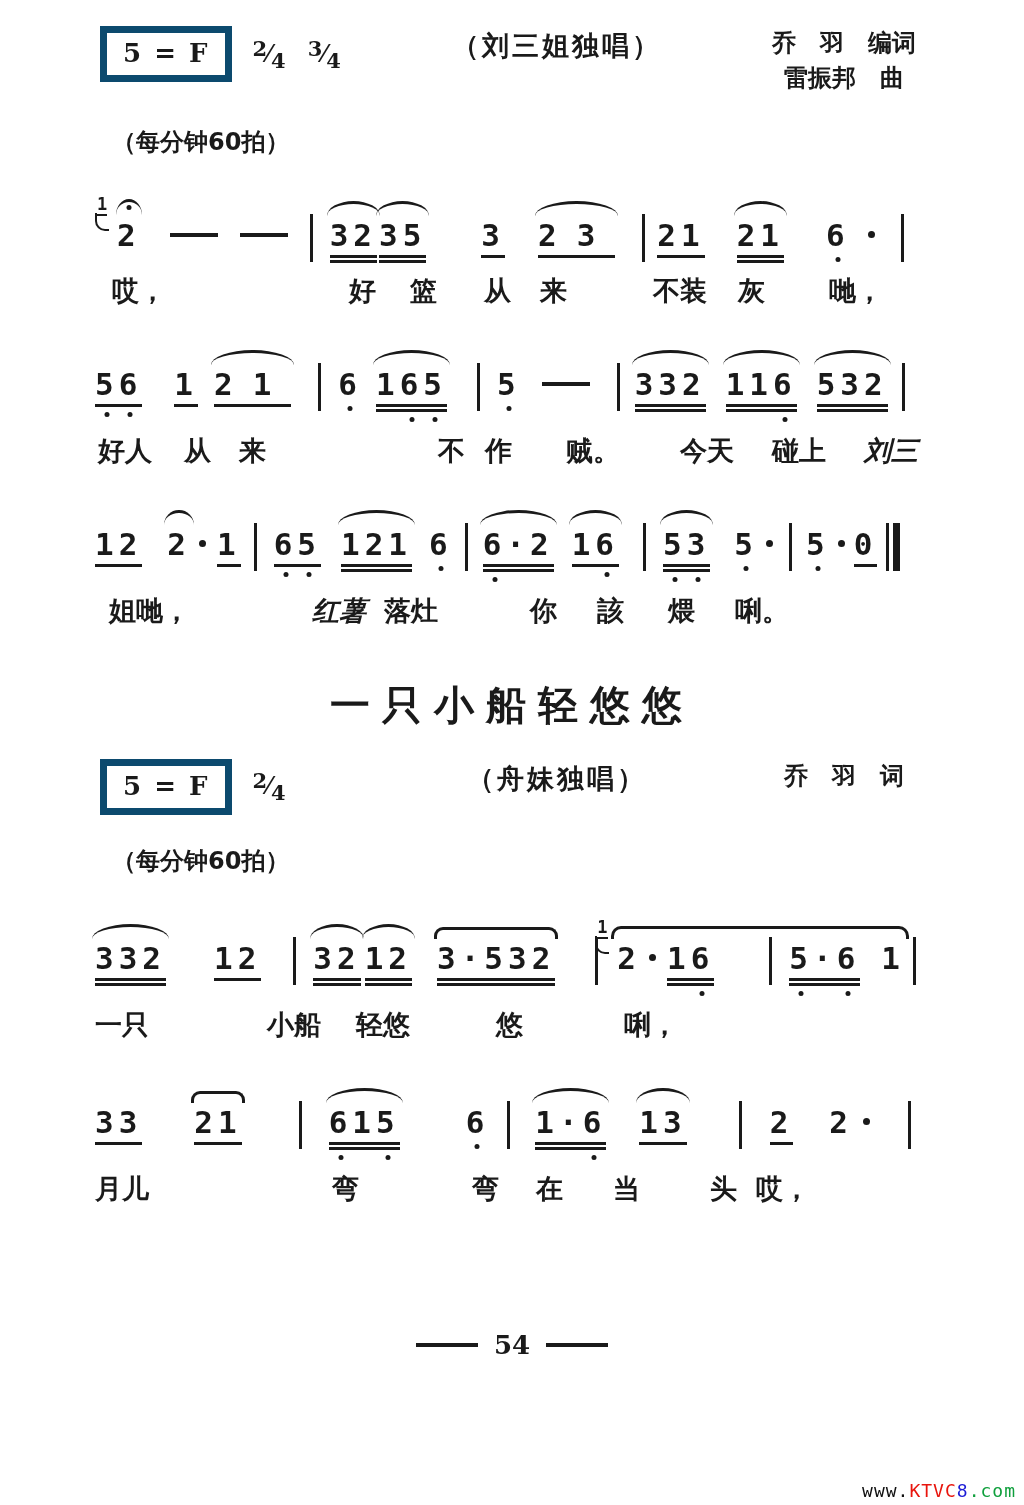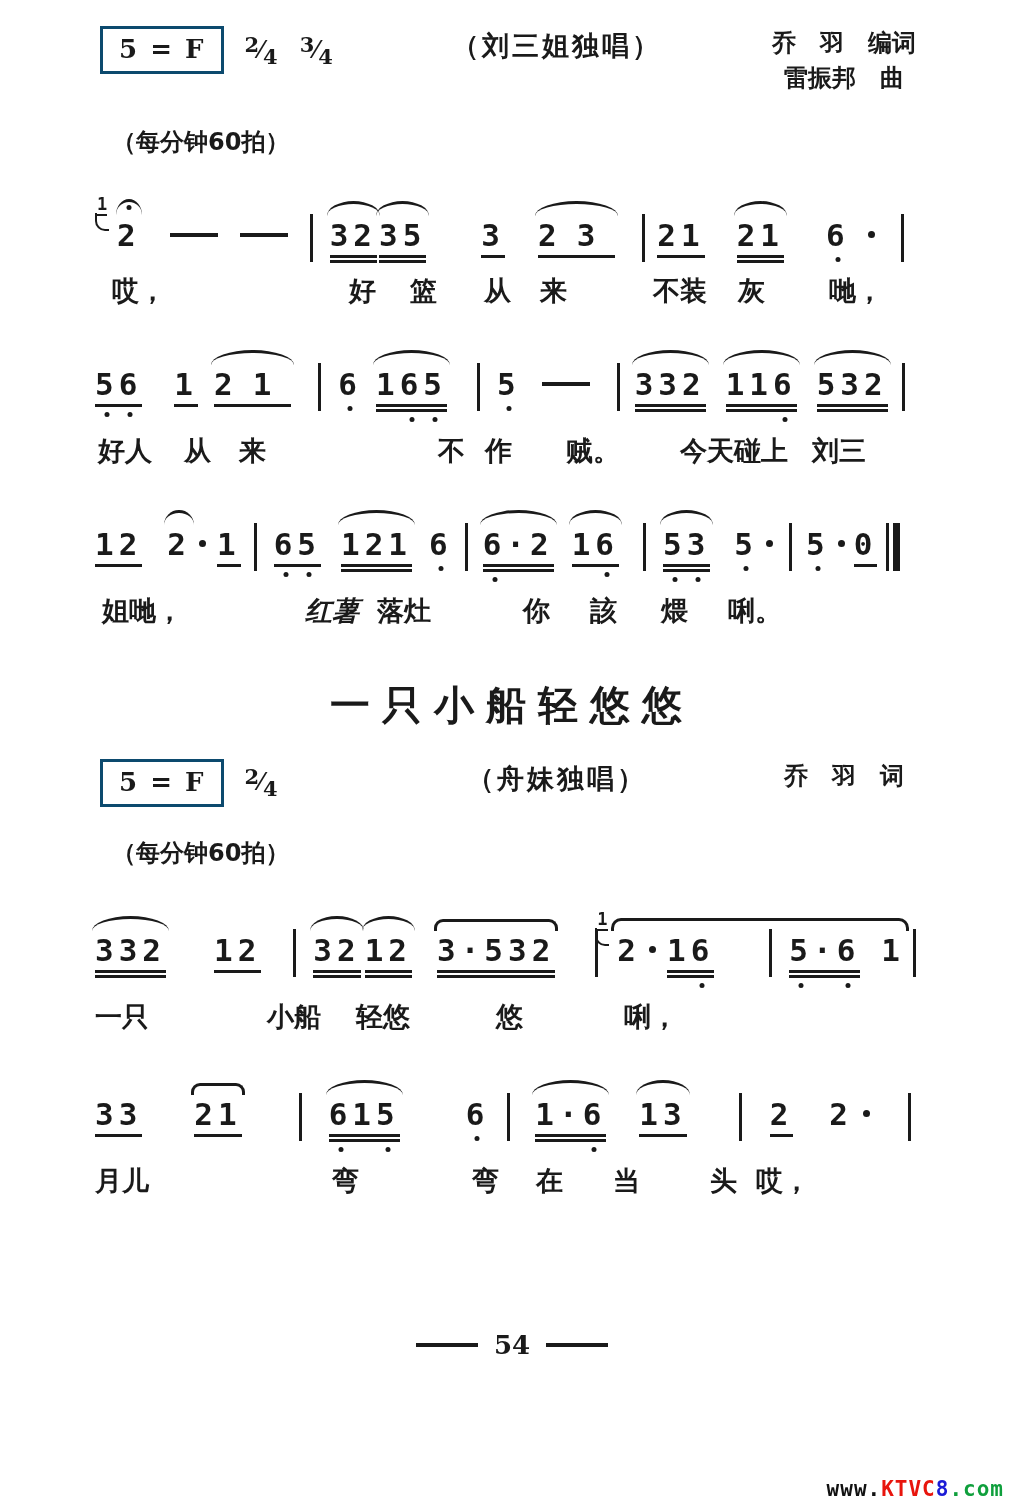--- a/index.html
+++ b/index.html
@@ -4,21 +4,21 @@
 <style>
   html,body{margin:0;padding:0;background:#e8e8e8;}
   .page{width:1024px;height:1505px;position:relative;background:#ffffff;color:#1a1a1a;
         font-family:"DejaVu Sans",sans-serif;overflow:hidden;margin:0 auto;}
   .title{text-align:center;font-size:40px;font-weight:900;letter-spacing:12px;margin:0;
          font-family:"DejaVu Sans",sans-serif;}
   .song-1 .title{padding-top:126px;}
   .song-2 .title{padding-top:50px;}
   .hdr{display:flex;align-items:flex-start;margin:26px 70px 0 100px;}
   .hdr-left{display:flex;align-items:center;gap:20px;width:280px;flex:0 0 auto;}
-  .keybox{border:3px solid #0c4a6e;padding:5px 16px 7px 16px;font-size:26px;font-weight:700;
+  .keybox{border:7px solid #0c4a6e;padding:5px 16px 7px 16px;font-size:26px;font-weight:700;
           font-family:"DejaVu Serif",serif;letter-spacing:2px;white-space:nowrap;}
   .fracs{display:flex;gap:22px;font-weight:700;font-size:21px;font-family:"DejaVu Serif",serif;}
   .frac span{display:inline-block;}
   .frac .fn{position:relative;top:-7px;}
   .frac .fsl{position:relative;top:-1px;font-size:24px;}
   .frac .fd{position:relative;top:5px;}
   .subtitle{flex:1;text-align:center;font-size:27px;font-weight:700;letter-spacing:3px;margin-top:2px;}
   .credits{width:220px;flex:0 0 auto;text-align:center;font-size:24px;font-weight:700;line-height:1.45;}
   .credits div{white-space:nowrap;}
   .tempo{margin:30px 0 0 112px;font-size:24px;font-weight:700;}
@@ -56,22 +56,22 @@
   .endbar{display:flex;gap:4px;margin-top:14px;flex:0 0 auto;}
   .endbar i{display:block;width:3px;height:48px;background:#1a1a1a;}
   .endbar i.b2{width:7px;}
   .dashline{width:48px;height:4px;background:#1a1a1a;margin-top:33px;flex:0 0 auto;}
   .rdot{width:7px;height:7px;border-radius:50%;background:#1a1a1a;margin-top:31px;flex:0 0 auto;}
   .sp{flex:0 0 auto;height:1px;}
   
   .footer{position:absolute;left:0;right:0;top:1330px;display:flex;justify-content:center;
           align-items:center;gap:16px;font-size:26px;font-weight:700;font-family:"DejaVu Serif",serif;}
   .fdash{width:62px;height:4px;background:#1a1a1a;}
-  .watermark{position:absolute;right:20px;bottom:4px;font-family:"DejaVu Sans Mono",monospace;
-          font-size:21px;font-weight:700;letter-spacing:1px;}
+  .watermark{position:absolute;right:8px;bottom:4px;font-family:"DejaVu Sans Mono",monospace;
+          font-size:18px;font-weight:400;letter-spacing:1px;}
 </style>
 </head>
 <body>
 
 <div class="page">
   <div id="songs">
   <section class="song song-1">
     <div class="hdr">
       <div class="hdr-left">
         <div class="keybox"><span>5 = F</span></div>
@@ -274,22 +274,22 @@
             <div class="bar"></div>
           </div>
           <div class="lyrics">
             <span style="margin-left: 3px;">好人</span>
             <span style="margin-left: 32px;">从</span>
             <span style="margin-left: 28px;">来</span>
             <span style="margin-left: 172px;">不</span>
             <span style="margin-left: 20px;">作</span>
             <span style="margin-left: 54px;">贼。</span>
             <span style="margin-left: 60px;">今天</span>
-            <span style="">碰上</span>
-            <span style="margin-left: 24px;">刘三</span>
+            <span style="margin-left: 38px;">碰上</span>
+            <span style="margin-left: 38px; font-style: italic;">刘三</span>
           </div>
           <div class="music-line">
             <div class="cell">
               <div class="arcspace"></div>
               <div class="digits">12</div>
               <div class="under"></div>
             </div>
             <div class="sp" style="width: 25px;"></div>
             <div class="cell">
               <div class="arcspace">
@@ -405,21 +405,21 @@
               <div class="digits">0</div>
               <div class="under"></div>
             </div>
             <div class="sp" style="width: 9px;"></div>
             <div class="endbar">
               <i class="b1"></i>
               <i class="b2"></i>
             </div>
           </div>
           <div class="lyrics">
-            <span style="margin-left: 7px;">姐哋，</span>
+            <span style="margin-left: 14px;">姐哋，</span>
             <span style="margin-left: 122px; font-style: italic;">红薯</span>
             <span style="margin-left: 18px;">落灶</span>
             <span style="margin-left: 92px;">你</span>
             <span style="margin-left: 40px;">該</span>
             <span style="margin-left: 44px;">煨</span>
             <span style="margin-left: 40px;">唎。</span>
           </div>
         </div>
   </section>
 

